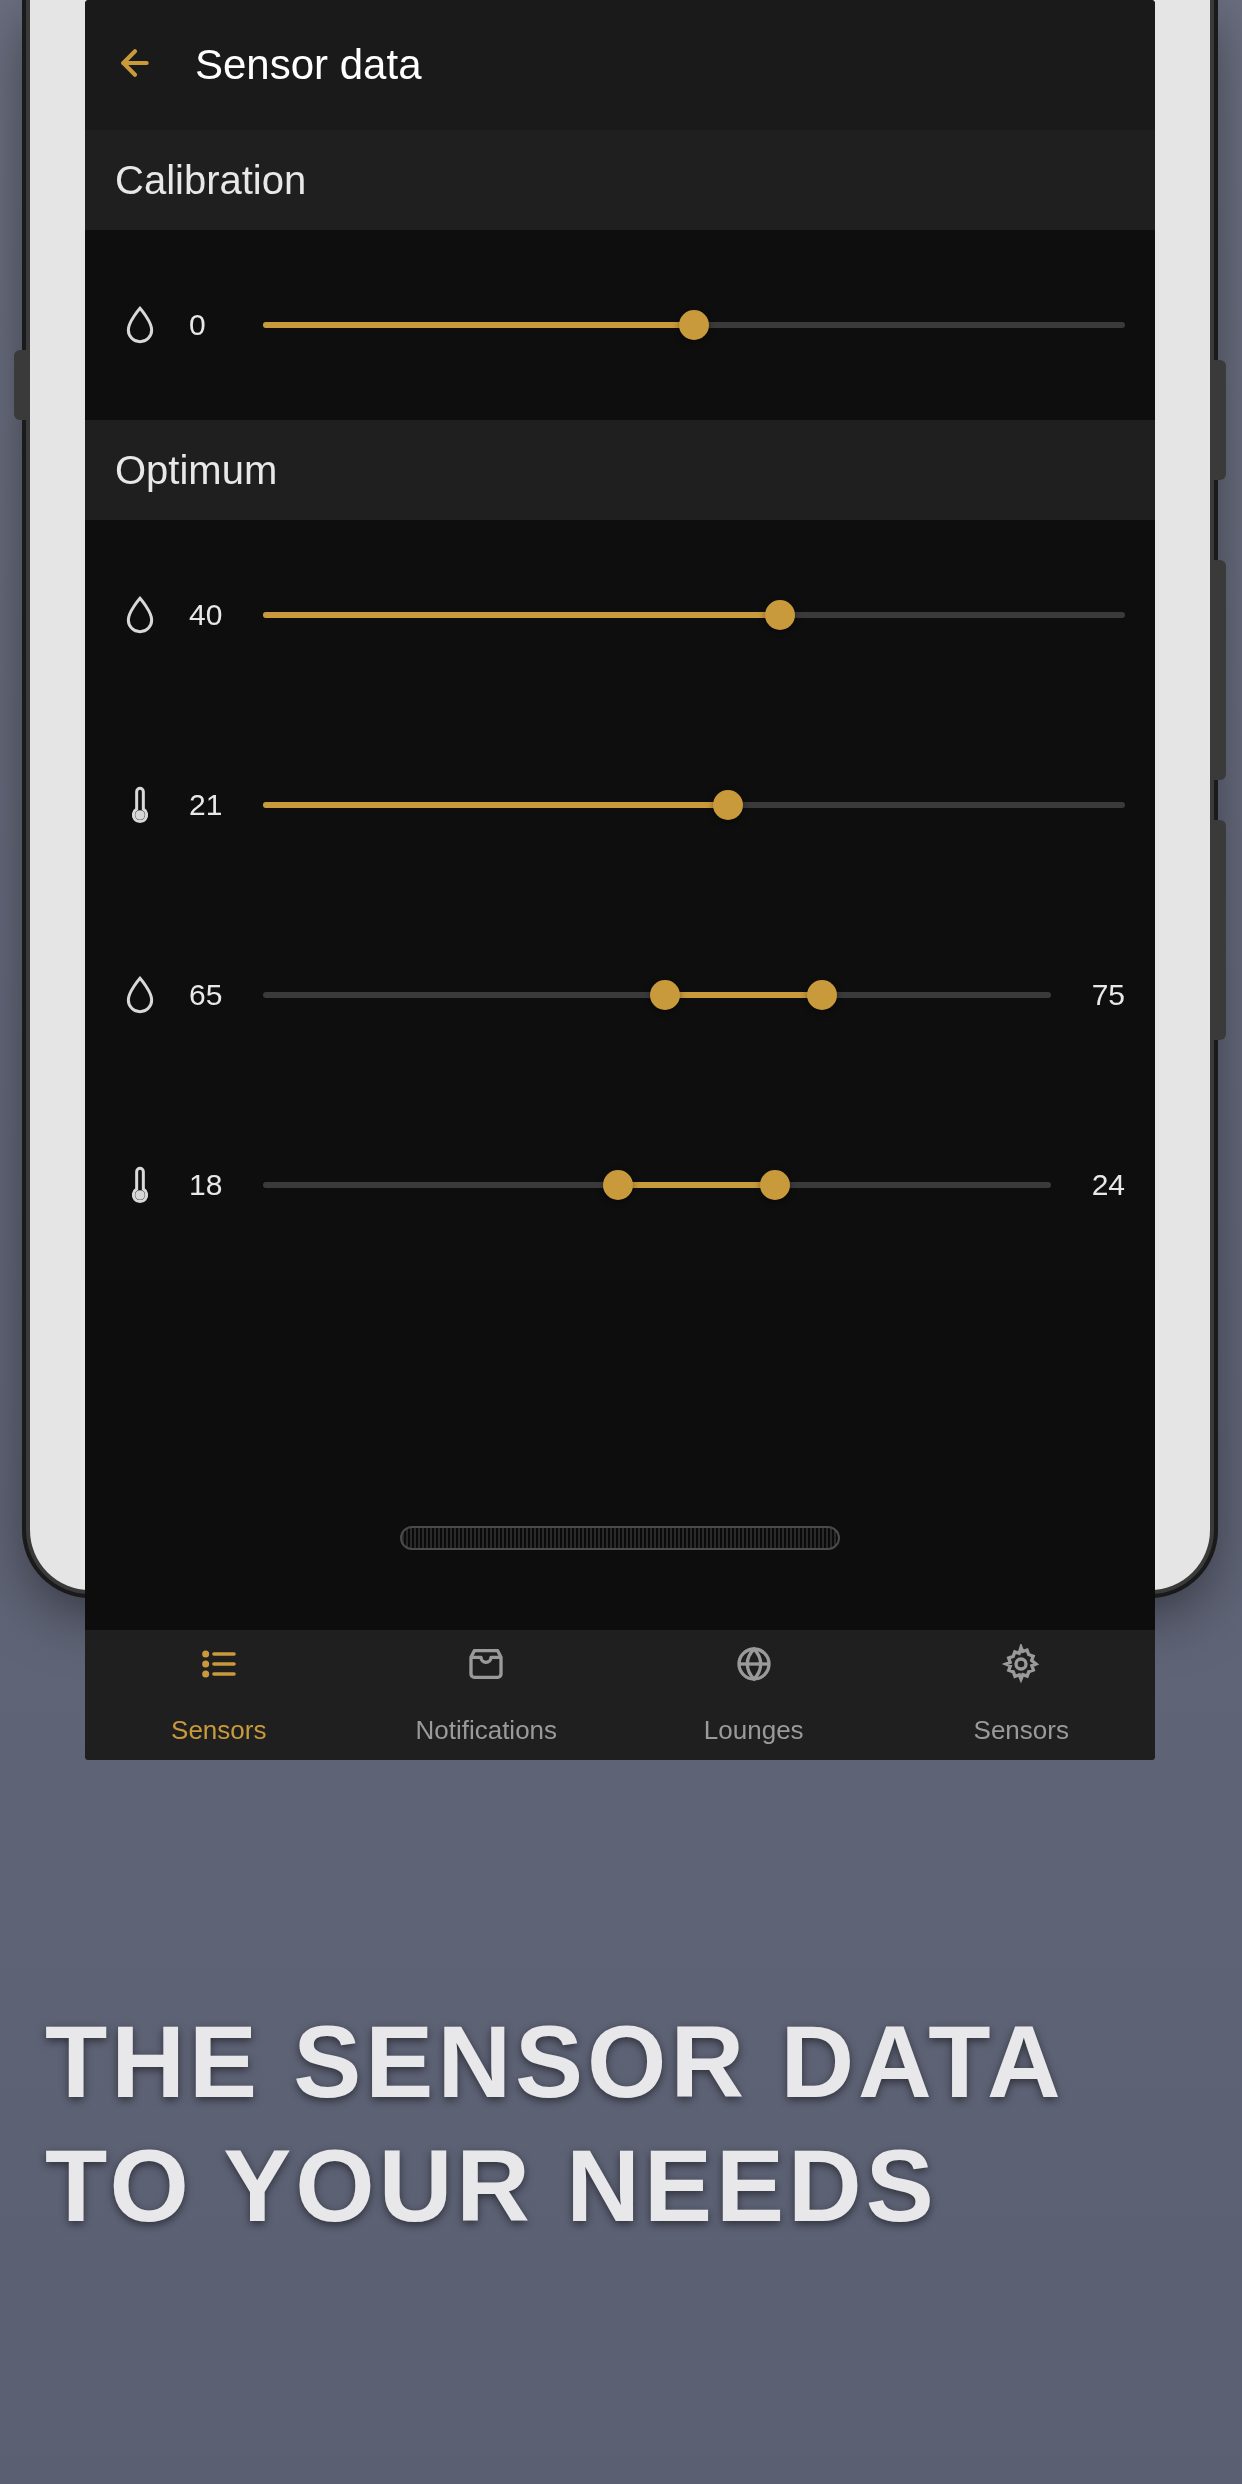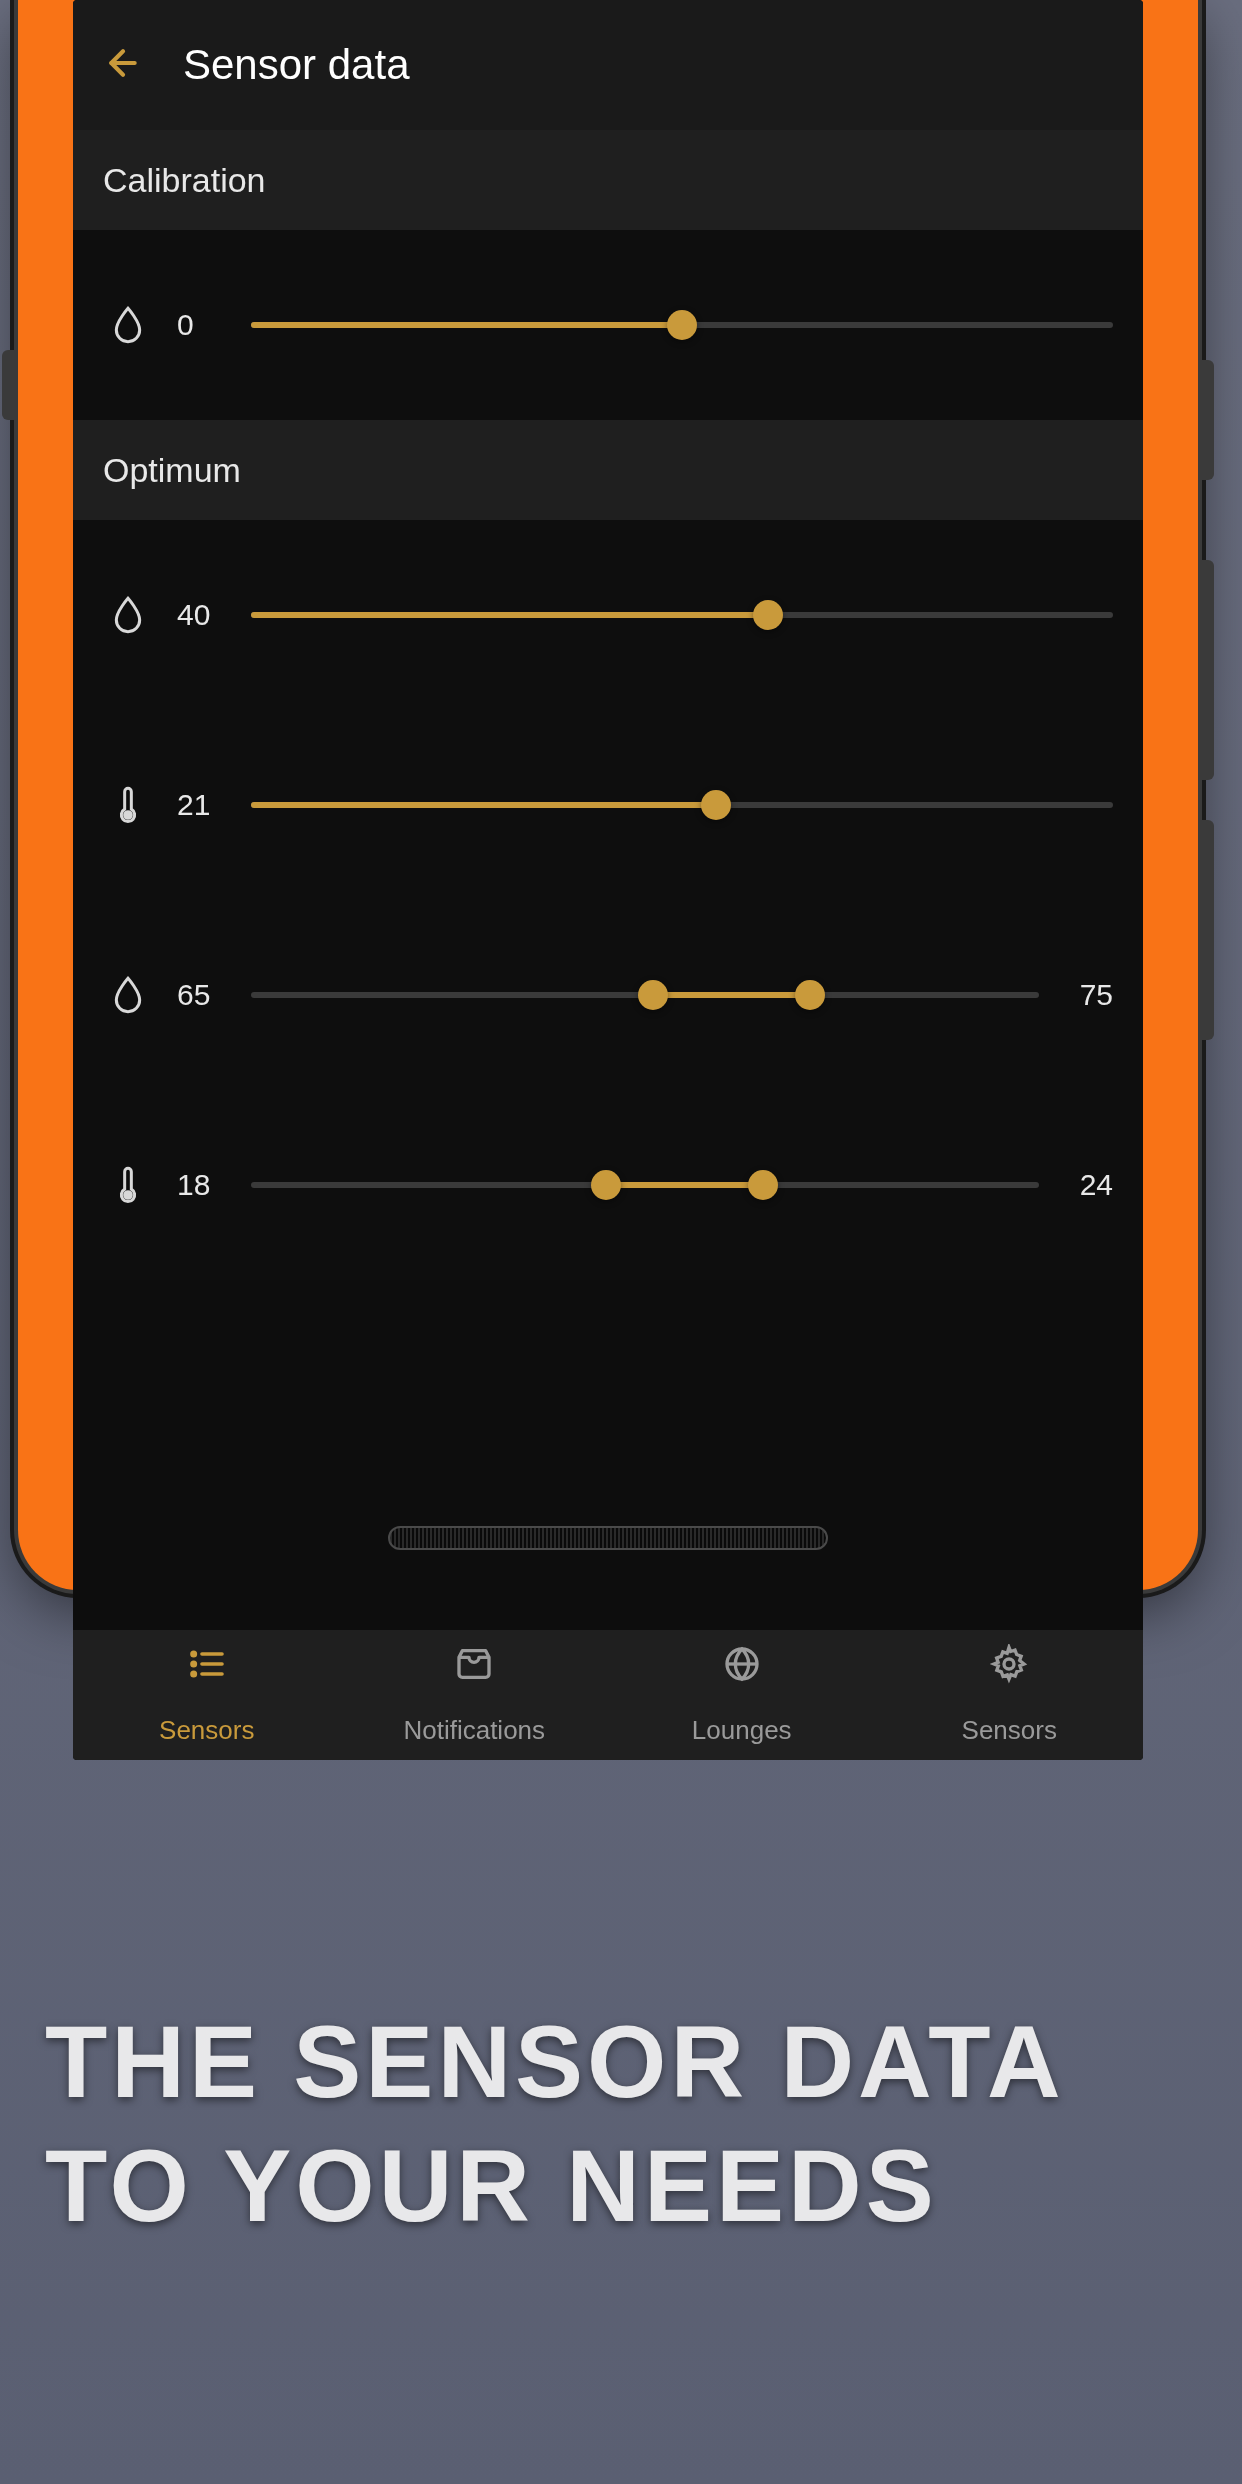--- a/index.html
+++ b/index.html
@@ -7,24 +7,24 @@
     width: 1242px;
     height: 2484px;
     background: linear-gradient(to bottom, #6a6e7f 0%, #5a5f72 100%);
     font-family: -apple-system, BlinkMacSystemFont, "Segoe UI", Arial, sans-serif;
     position: relative;
     overflow: hidden;
   }
   .phone-frame {
     position: absolute;
     top: 0;
-    left: 18px;
+    left: 30px;
     width: 1180px;
     height: 1590px;
-    background: #f97316;
+    background: #e5e5e5;
     border-radius: 0 0 60px 60px;
     box-shadow: 0 0 0 4px #3a3a3a, 0 0 0 8px #1a1a1a, 0 20px 60px rgba(0,0,0,0.5);
   }
   .side-button { position: absolute; right: -16px; width: 12px; background: #3a3a3a; border-radius: 0 6px 6px 0; }
   .side-button.b1 { top: 360px; height: 120px; }
   .side-button.b2 { top: 560px; height: 220px; }
   .side-button.b3 { top: 820px; height: 220px; }
   .left-button { position: absolute; left: -16px; top: 350px; width: 12px; height: 70px; background: #3a3a3a; border-radius: 6px 0 0 6px; }
   .screen {
     position: absolute;
@@ -55,21 +55,21 @@
     gap: 40px;
     height: 130px;
   }
   .back-arrow { color: #c99a3b; }
   .back-arrow svg { width: 40px; height: 40px; }
   .title { color: #fff; font-size: 42px; font-weight: 500; }
   .section-header {
     background: #1f1f1f;
     padding: 24px 30px;
     color: #e8e8e8;
-    font-size: 34px;
+    font-size: 40px;
     height: 100px;
     display: flex;
     align-items: center;
   }
   .slider-row {
     height: 190px;
     display: flex;
     align-items: center;
     padding: 0 30px;
     gap: 24px;

